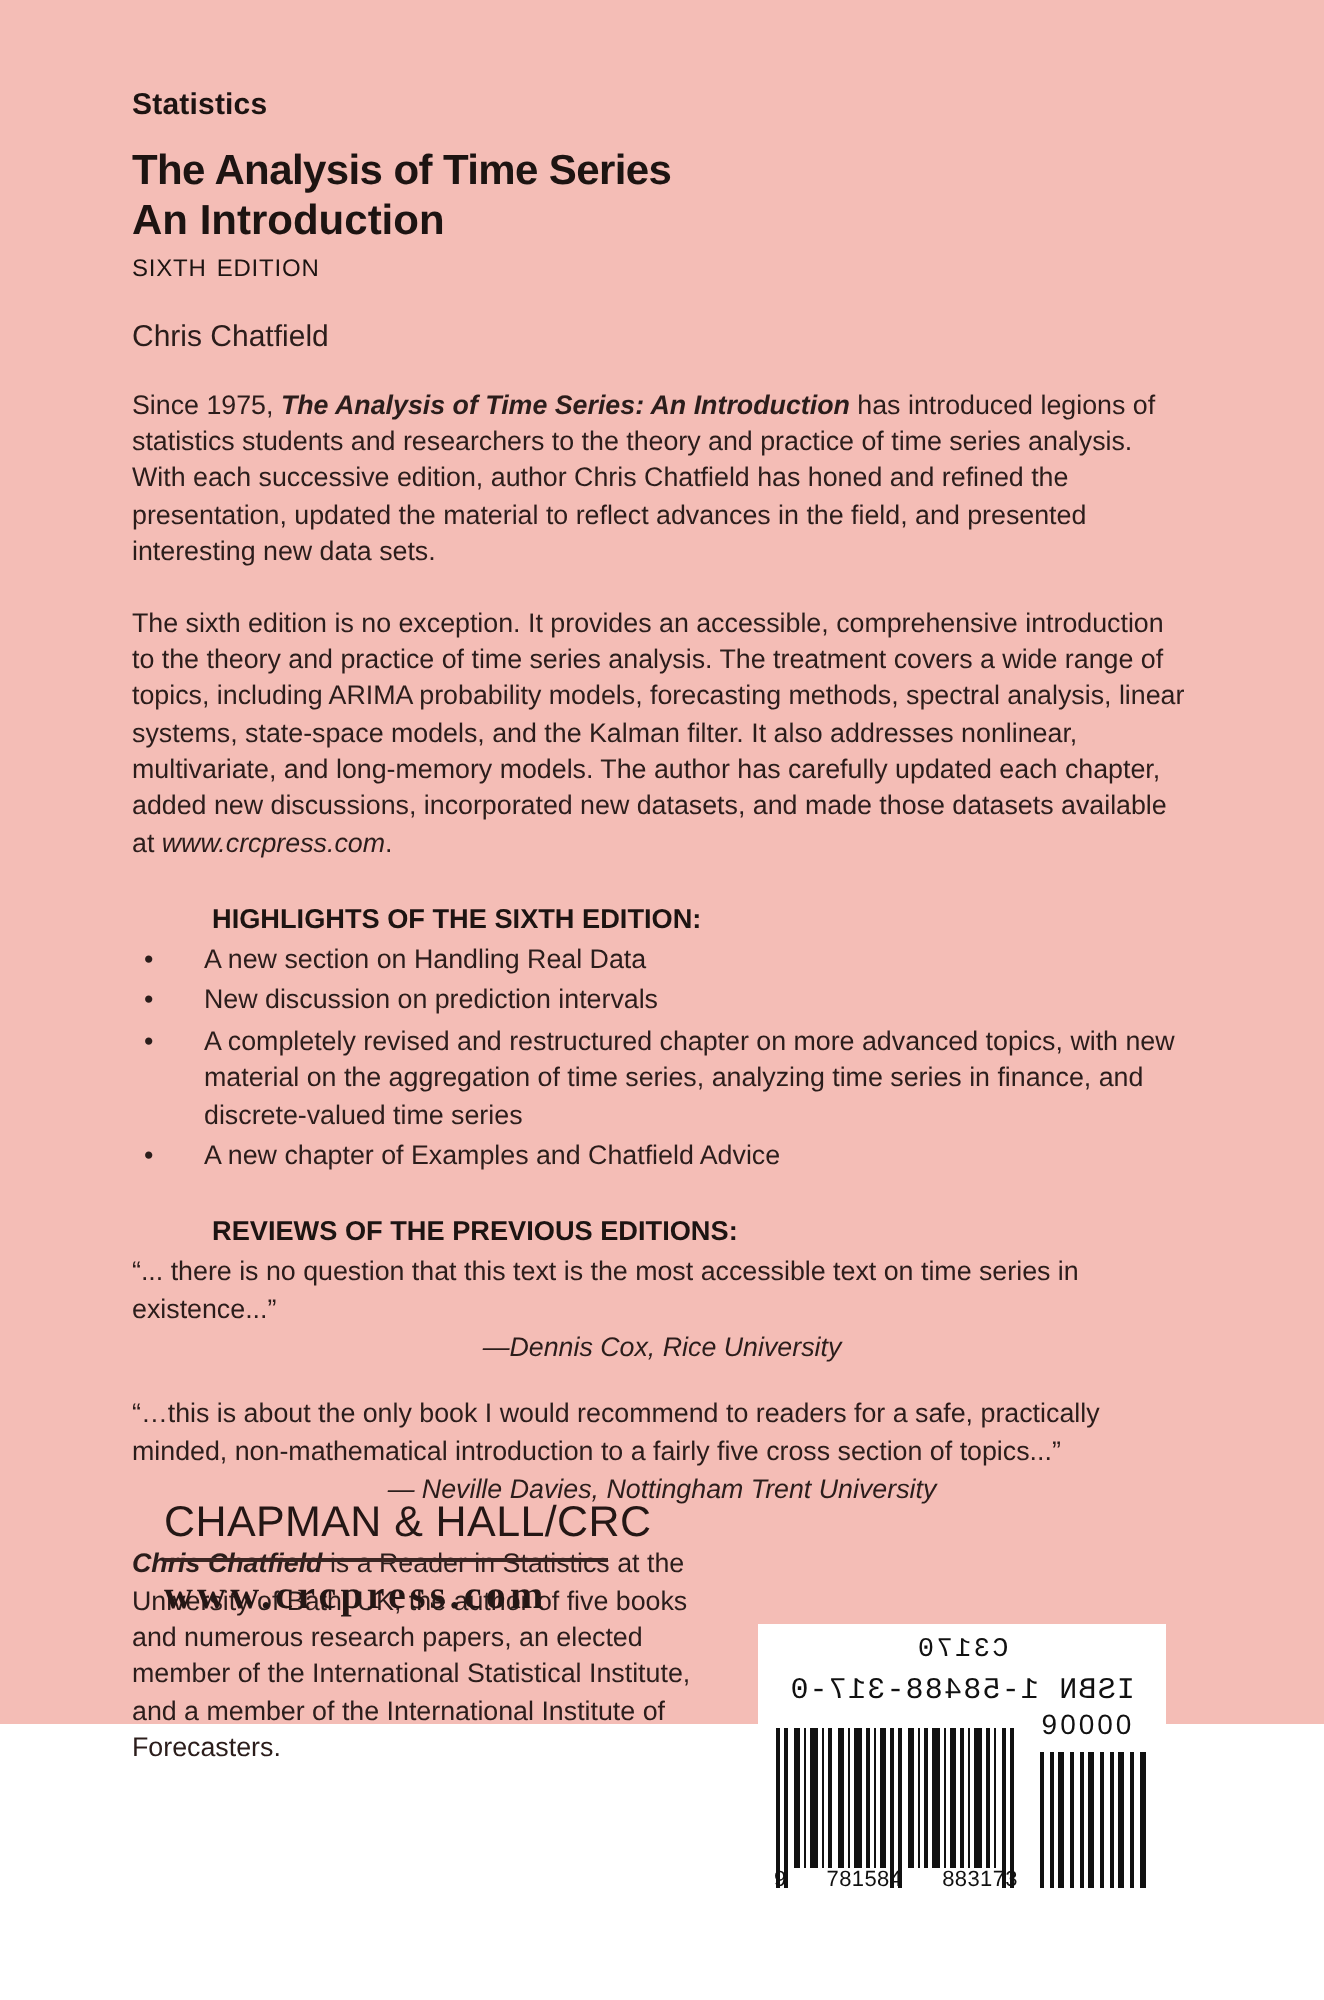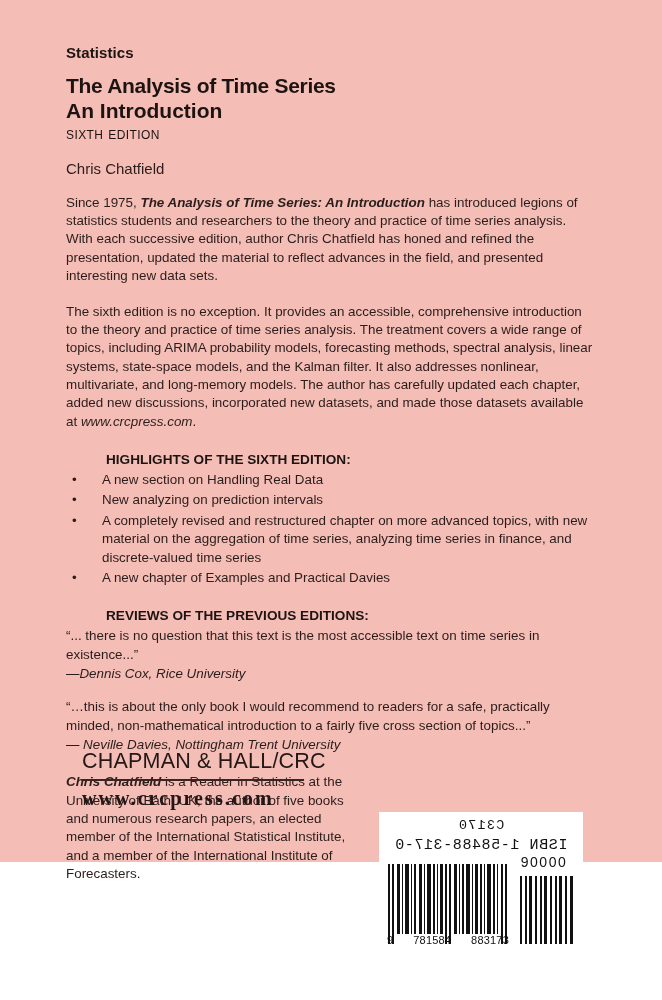--- a/index.html
+++ b/index.html
@@ -106,21 +106,21 @@
   .quote {
     font-size: 13.4px;
     line-height: 1.37;
     margin: 2px 0 0 0;
     color: #2b1d1b;
   }
   .attrib {
     font-size: 13.4px;
     line-height: 1.37;
     font-style: italic;
-    text-align: left;
+    text-align: center;
     margin: 1px 0 0 0;
     color: #2b1d1b;
   }
   .quote.second { margin-top: 15px; }
 
   .bio {
     font-size: 13.4px;
     line-height: 1.37;
     margin: 19px 0 0 0;
     color: #2b1d1b;
@@ -261,23 +261,23 @@
     <div class="author-line">Chris Chatfield</div>
 
     <p class="para"><span>Since 1975, </span><b class="bi">The Analysis of Time Series: An Introduction</b><span> has introduced legions of statistics students and researchers to the theory and practice of time series analysis. With each successive edition, author Chris Chatfield has honed and refined the presentation, updated the material to reflect advances in the field, and presented interesting new data sets.</span></p>
 
     <p class="para"><span>The sixth edition is no exception. It provides an accessible, comprehensive introduction to the theory and practice of time series analysis. The treatment covers a wide range of topics, including ARIMA probability models, forecasting methods, spectral analysis, linear systems, state-space models, and the Kalman filter. It also addresses nonlinear, multivariate, and long-memory models. The author has carefully updated each chapter, added new discussions, incorporated new datasets, and made those datasets available at </span><i>www.crcpress.com</i><span>.</span></p>
 
     <div class="section-head"><span>HIGHLIGHTS OF THE SIXTH EDITION</span><span class="tail">:</span></div>
 
     <ul class="bullets">
       <li><span class="bullet-dot">•</span><span>A new section on Handling Real Data</span></li>
-      <li><span class="bullet-dot">•</span><span>New analyzing on prediction intervals</span></li>
+      <li><span class="bullet-dot">•</span><span>New discussion on prediction intervals</span></li>
       <li><span class="bullet-dot">•</span><span>A completely revised and restructured chapter on more advanced topics, with new material on the aggregation of time series, analyzing time series in finance, and discrete-valued time series</span></li>
-      <li><span class="bullet-dot">•</span><span>A new chapter of Examples and Practical Davies</span></li>
+      <li><span class="bullet-dot">•</span><span>A new chapter of Examples and Chatfield Advice</span></li>
     </ul>
 
     <div class="section-head"><span>REVIEWS OF THE PREVIOUS EDITIONS</span><span class="tail">:</span></div>
 
     <p class="quote"> “... there is no question that this text is the most accessible text on time series in existence...”</p>
     <p class="attrib">—Dennis Cox, Rice University</p>
 
     <p class="quote second">“…this is about the only book I would recommend to readers for a safe, practically minded, non-mathematical introduction to a fairly five cross section of topics...”</p>
     <p class="attrib">— Neville Davies, Nottingham Trent University</p>
 

